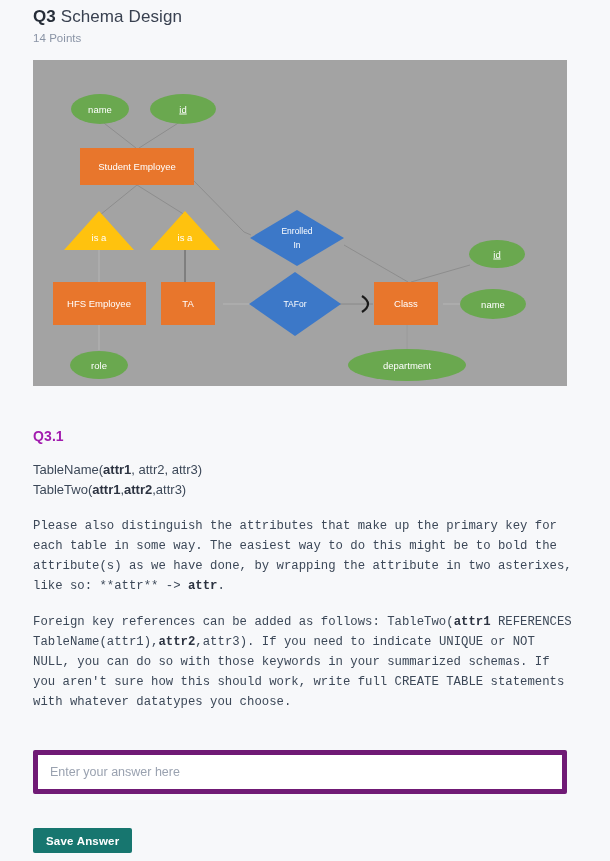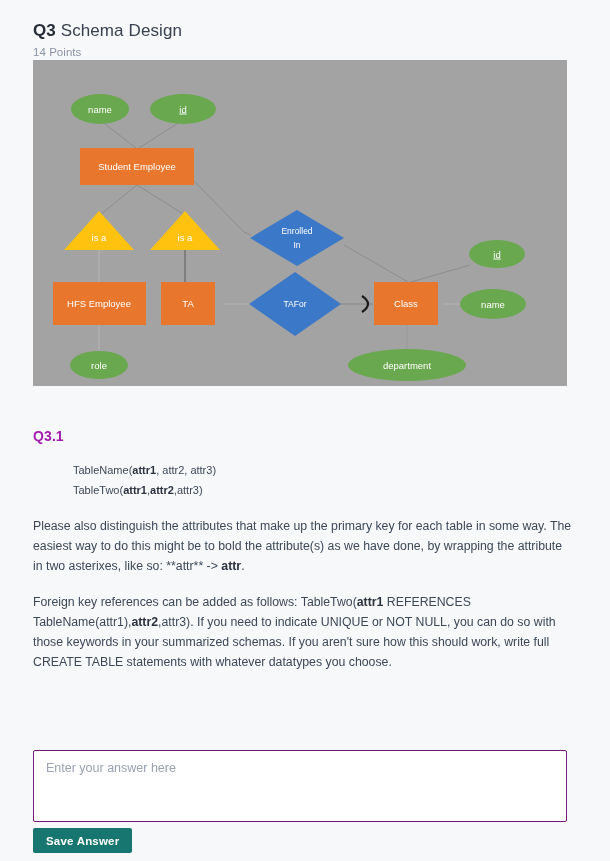--- a/index.html
+++ b/index.html
@@ -11,21 +11,21 @@
     width: 610px;
     height: 861px;
     background: #f7f8fa;
     font-family: "Liberation Sans", sans-serif;
     color: #3c4858;
     overflow: hidden;
   }
 
   
   .q-header {
-    padding: 20px 0 0 33px;
+    padding: 6px 0 0 33px;
   }
   .q-title {
     font-size: 17px;
     line-height: 22px;
     color: #394150;
     font-weight: 400;
     margin: 0;
     letter-spacing: 0.1px;
   }
   .q-title .q-num {
@@ -81,42 +81,41 @@
     font-size: 11.5px;
     color: #8a94a6;
     margin-top: 3px;
   }
   .para {
     font-size: 12.3px;
     line-height: 20px;
     color: #3c4858;
     margin: 14px 0 0 0;
   }
-  .para.tight { margin-top: 16px; }
+  .para.tight { margin-top: 16px; font-family: Liberation Mono, monospace; }
   .mono-lines { margin-top: 16px; }
   .mono-lines div {
-    font-size: 11px;
+    font-size: 13px;
     line-height: 20px;
     color: #3c4858;
-    margin-left: 40px;
   }
   b { font-weight: 700; color: #2b3240; }
 
   
   .answer-wrap {
     position: absolute;
     left: 33px;
     top: 750px;
     width: 534px;
   }
   .answer-box {
     width: 534px;
-    height: 72px;
+    height: 44px;
     background: #ffffff;
-    border: 1px solid #701a75;
+    border: 5px solid #701a75;
     border-radius: 2px;
     padding: 10px 12px;
     font-family: "Liberation Sans", sans-serif;
     font-size: 12.5px;
     color: #3c4858;
     resize: none;
     outline: none;
   }
   .answer-box::placeholder { color: #9aa2b0; }
 

